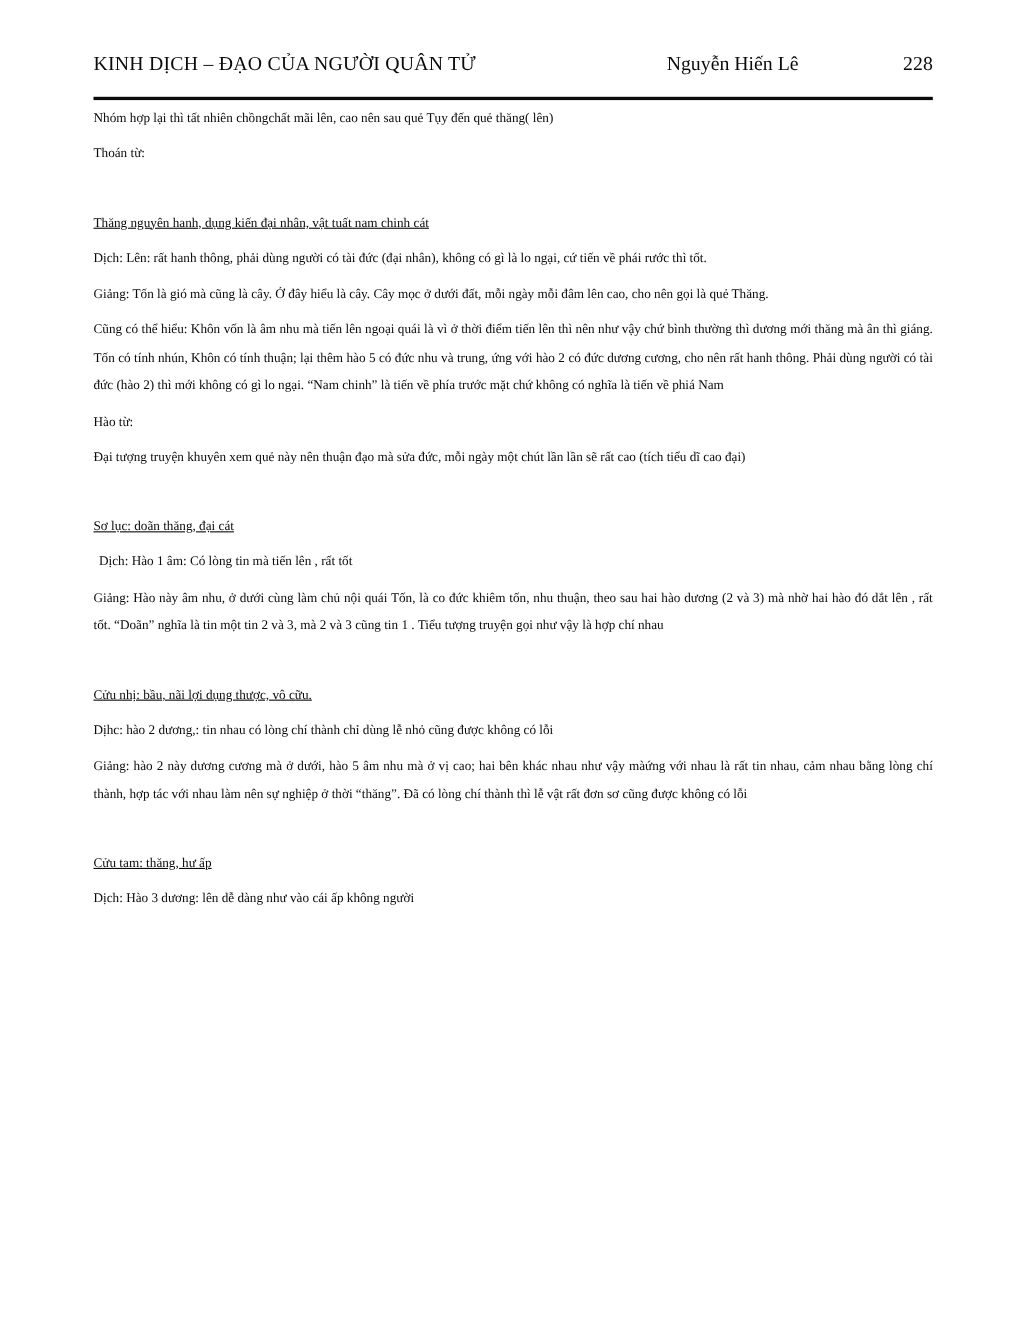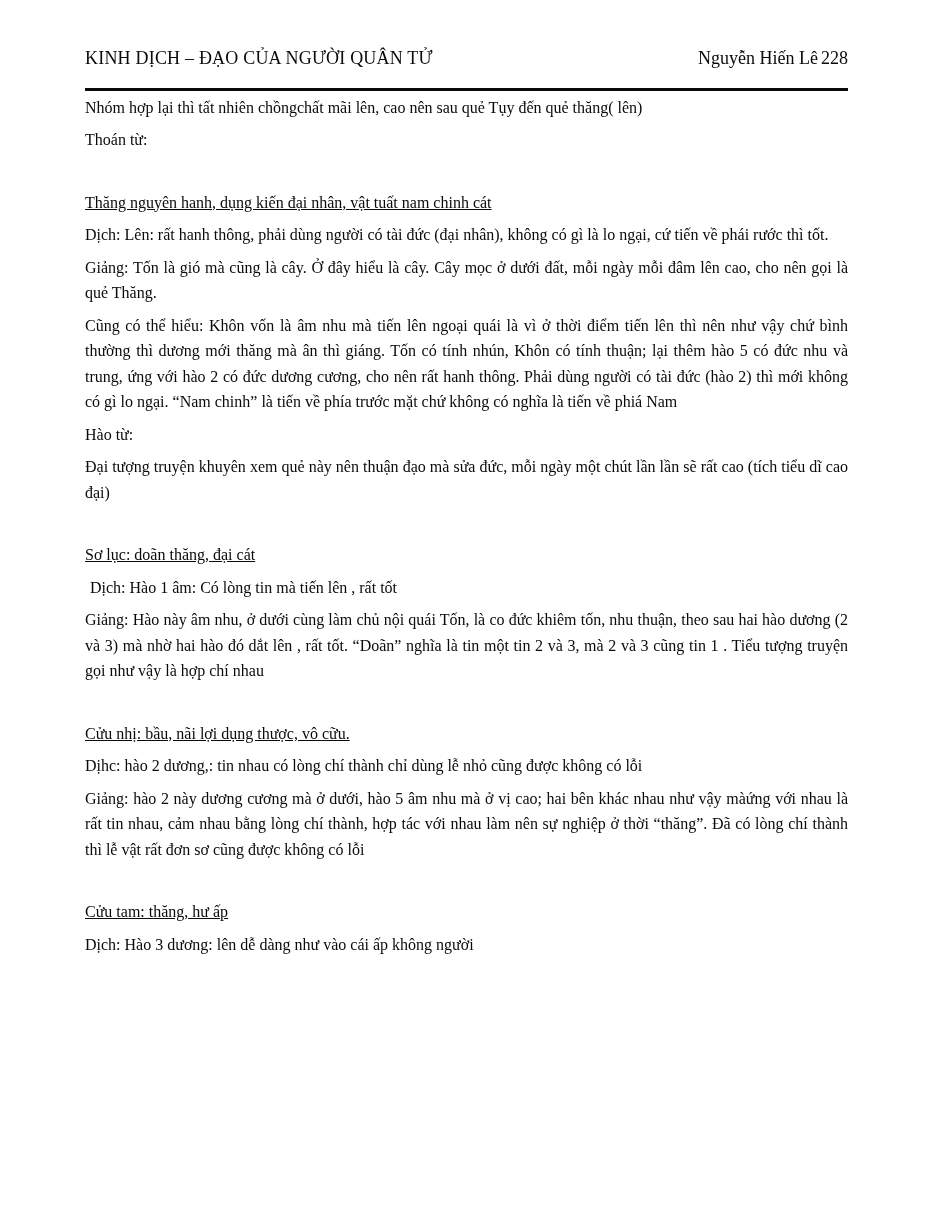--- a/index.html
+++ b/index.html
@@ -23,33 +23,34 @@
     align-items: flex-end;
     font-size: 18px;
     line-height: 1.2;
     white-space: nowrap;
   }
   .running-header .book-title {
     flex: 1 1 auto;
     letter-spacing: 0.2px;
   }
   .running-header .author-name {
+    margin-right: 92px;
   }
   .running-header .page-number {
     min-width: 30px;
     text-align: right;
   }
   .header-rule {
     border: none;
     border-top: 3px solid #0a0a0a;
     margin: 18px 0 4px 0;
   }
   .body-text p {
     margin: 0 0 7px 0;
-    font-size: 16px;
+    font-size: 12px;
     line-height: 25.5px;
     text-align: justify;
     text-justify: inter-word;
   }
   .body-text p.gap-before {
     margin-top: 37px;
     text-decoration: underline;
   }
   .body-text p.indent-sm {
     padding-left: 5px;

